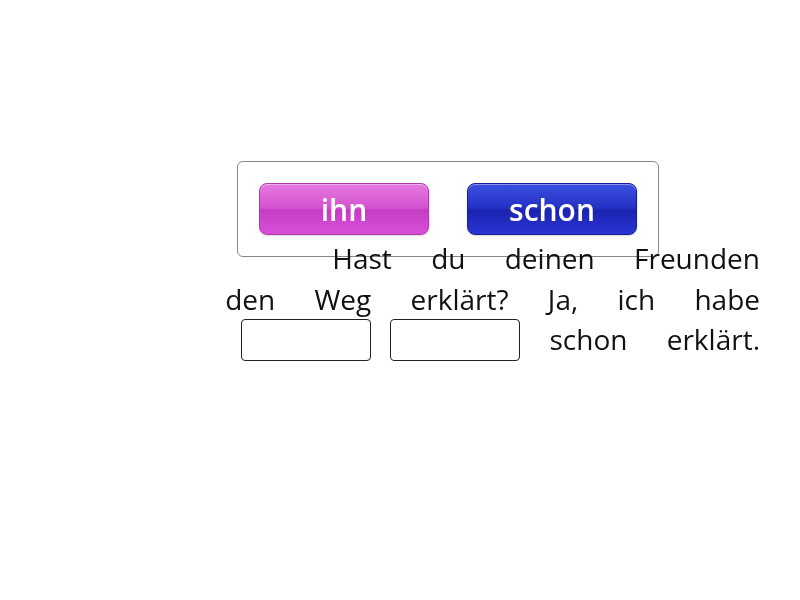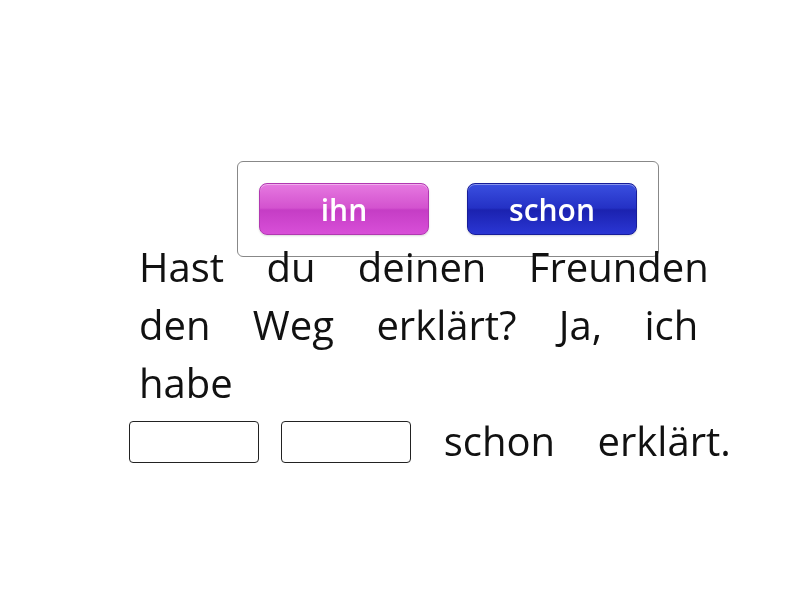--- a/index.html
+++ b/index.html
@@ -43,24 +43,25 @@
     }
     .tile-blue {
       background: linear-gradient(to bottom, #3a4fe0 0%, #2431c5 48%, #1b22b0 52%, #2a36d4 100%);
       border-color: #171d99;
     }
     .sentence {
       position: absolute;
       top: 190px;
       left: 75px;
       right: 40px;
-      font-size: 40px;
+      font-size: 28px;
       font-weight: 400;
       color: #111;
       line-height: 1.45;
+      text-align: right;
     }
     .token { display: inline; }
     .blank {
       display: inline-block;
       width: 130px;
       height: 42px;
       border: 1px solid #222;
       border-radius: 4px;
       vertical-align: middle;
       margin: 0 6px;

